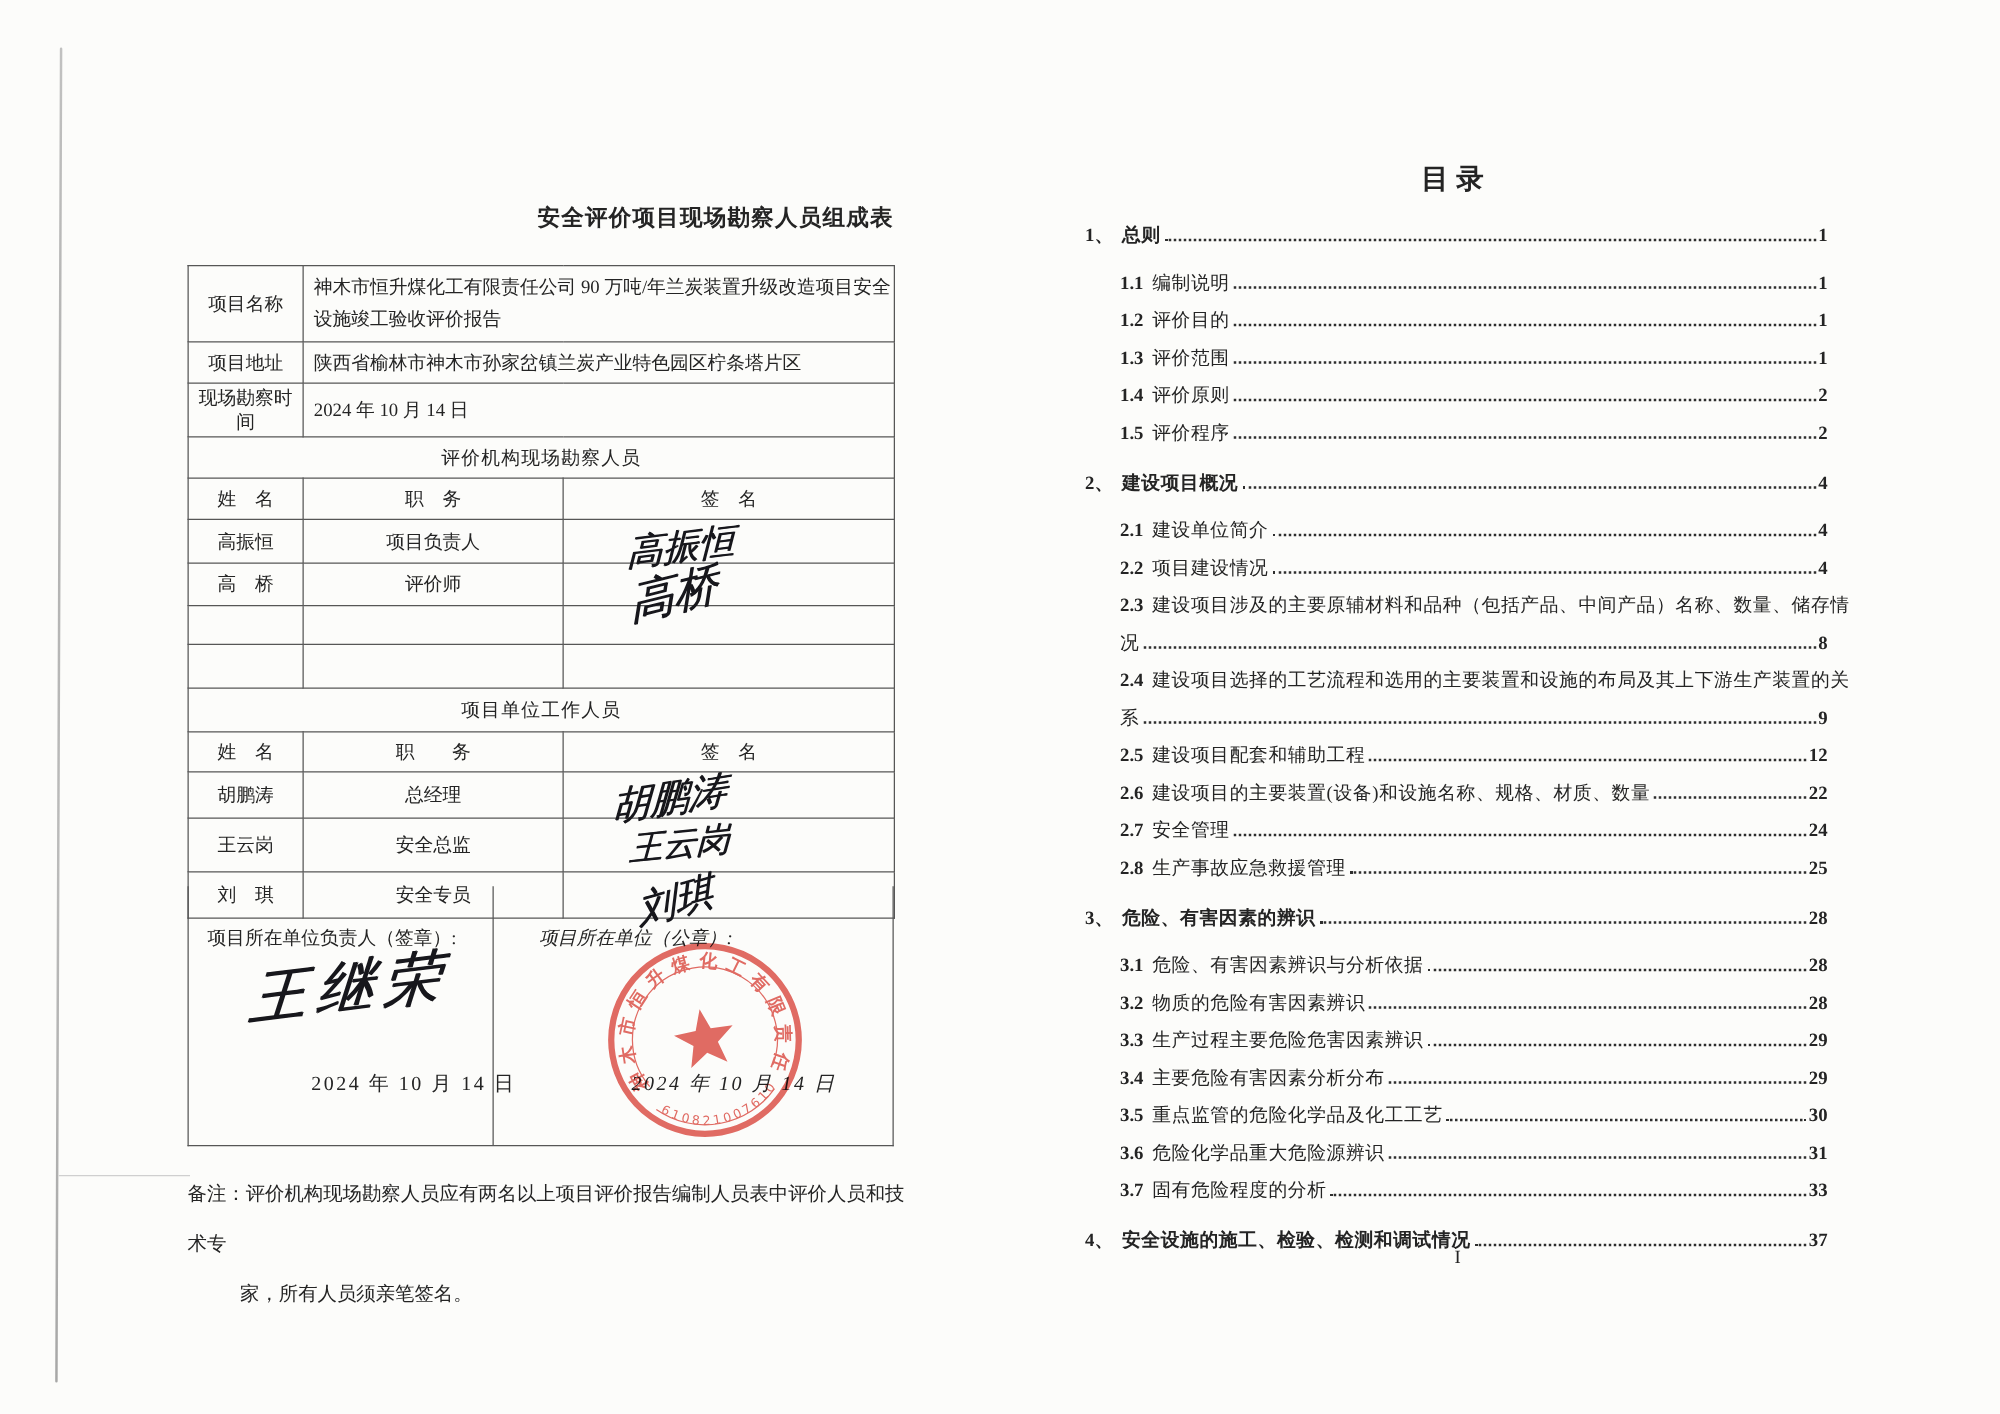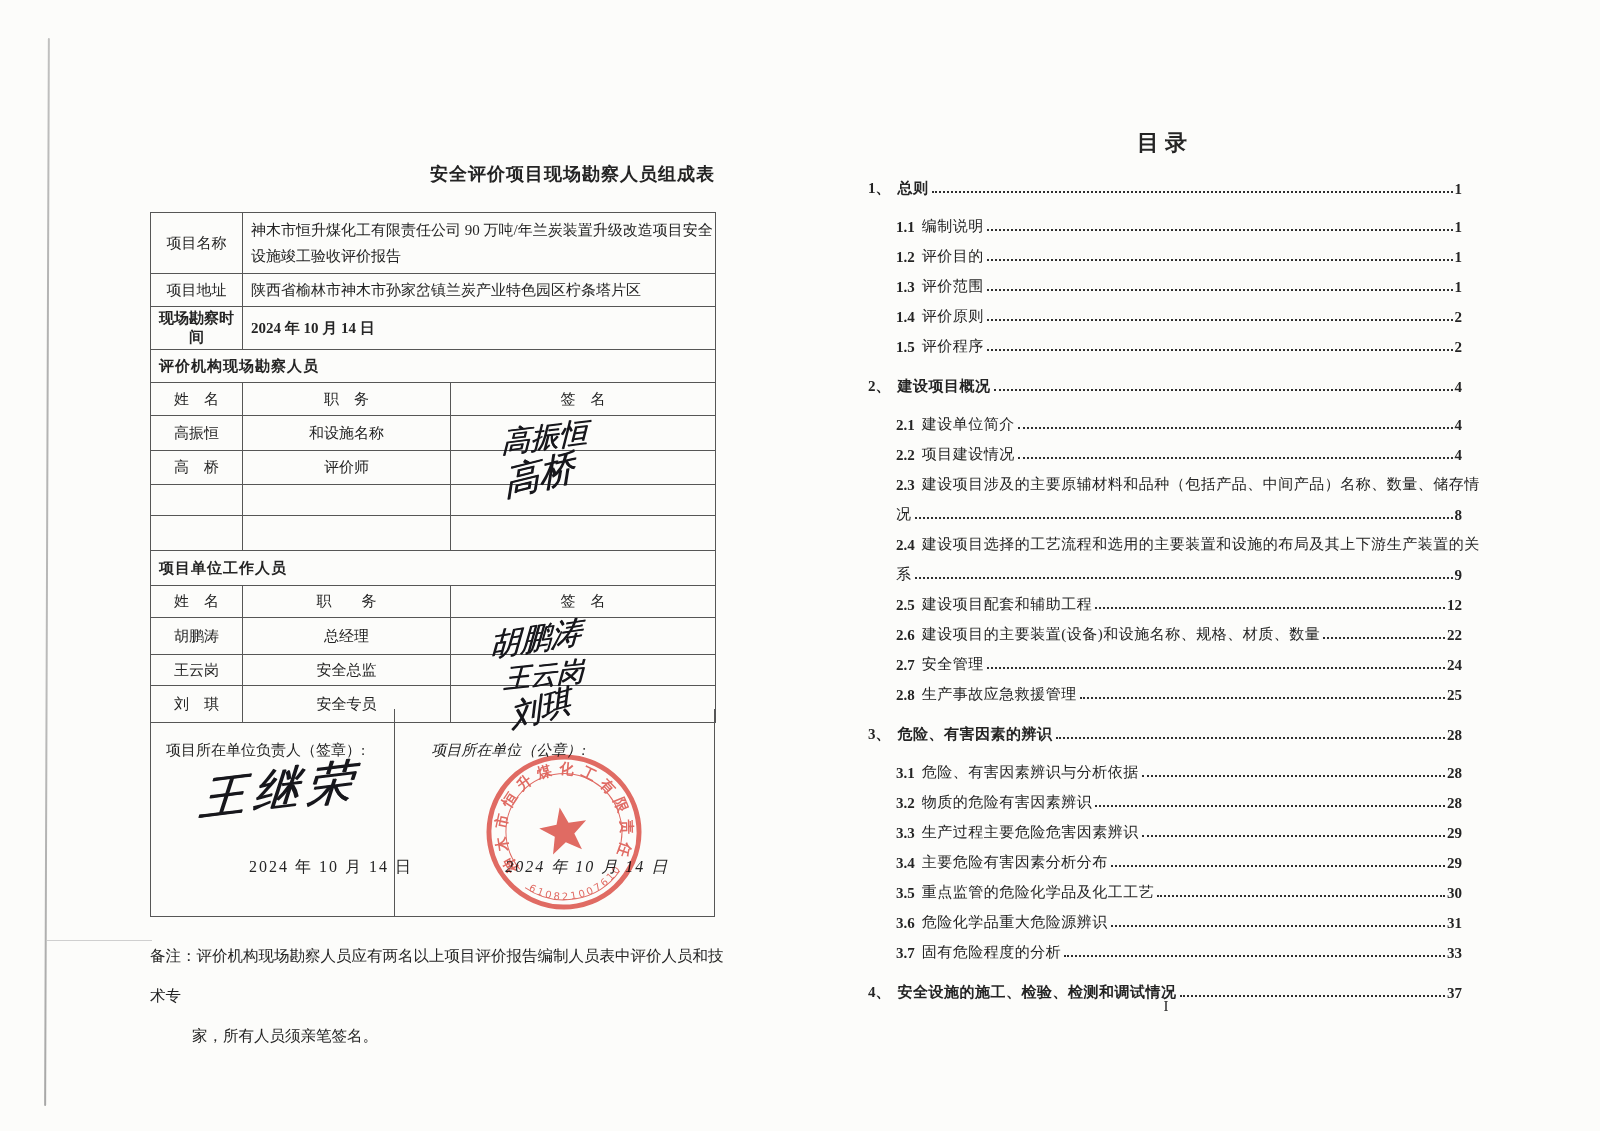--- a/index.html
+++ b/index.html
@@ -18,26 +18,26 @@
   
   .doc-title { position:absolute; left:150px; top:162px; width:565px; text-align:right;
     font-size:18px; font-weight:bold; letter-spacing:1px; }
   table.main-table { position:absolute; left:150px; top:212px; width:565px;
     border-collapse:collapse; table-layout:fixed; font-size:15px; }
   table.main-table td { border:1px solid #565656; padding:2px 8px; vertical-align:middle;
     overflow:visible; }
   td.lbl { text-align:center; padding:2px 2px; }
   td.val { text-align:left; white-space:nowrap; }
   .val .vline { line-height:26px; }
-  tr.r-name { height:61px; } tr.r-addr { height:33px; } tr.r-time { height:32px;font-weight:bold; }
+  tr.r-name { height:61px; } tr.r-addr { height:33px; } tr.r-time { height:32px; }
   tr.r-sec  { height:33px; } tr.r-cols { height:33px; }
   tr.p1 { height:35px; } tr.p2 { height:34px; } tr.p3 { height:31px; } tr.p4 { height:35px; }
-  tr.p5 { height:37px; } tr.p6 { height:31px; } tr.p7 { height:37px; } tr.r-sec2 { height:35px;padding-left:44px; }
+  tr.p5 { height:37px; } tr.p6 { height:43px; } tr.p7 { height:37px; } tr.r-sec2 { height:35px;padding-left:44px; }
   tr.r-cols2 { height:32px; }
-  td.sec-h { font-weight:bold; letter-spacing:1px; }
+  td.sec-h { text-align:center; font-weight:normal; letter-spacing:1px; }
   td.col-h { text-align:center; }
   td.pname { text-align:center; }
   td.ptitle { text-align:center; }
   td.sigcell { position:relative; }
 
   .sig { position:absolute; font-style:italic; color:#17171c; white-space:nowrap;
     text-shadow:.6px .4px 0 currentColor; z-index:3; }
   .sigA { font-size:29px; left:50px; top:2px; transform:rotate(-7deg) skewX(-8deg); }
   .sigB { font-size:36px; left:52px; top:0px; transform:rotate(-14deg) skewX(-10deg); }
   .sigC { font-size:31px; left:38px; top:0px; transform:rotate(-9deg) skewX(-12deg); }
@@ -113,21 +113,21 @@
   <tr class="r-sec">
     <td class="sec-h" colspan="3">评价机构现场勘察人员</td>
   </tr>
   <tr class="r-cols">
     <td class="col-h">姓　名</td>
     <td class="col-h">职　务</td>
     <td class="col-h">签　名</td>
   </tr>
   <tr class="p1">
     <td class="pname">高振恒</td>
-    <td class="ptitle">和设施名称</td>
+    <td class="ptitle">项目负责人</td>
     <td class="sigcell">
           <span class="sig sigA">高振恒</span>
         </td>
   </tr>
   <tr class="p2">
     <td class="pname">高　桥</td>
     <td class="ptitle">评价师</td>
     <td class="sigcell">
           <span class="sig sigB">高桥</span>
         </td>

